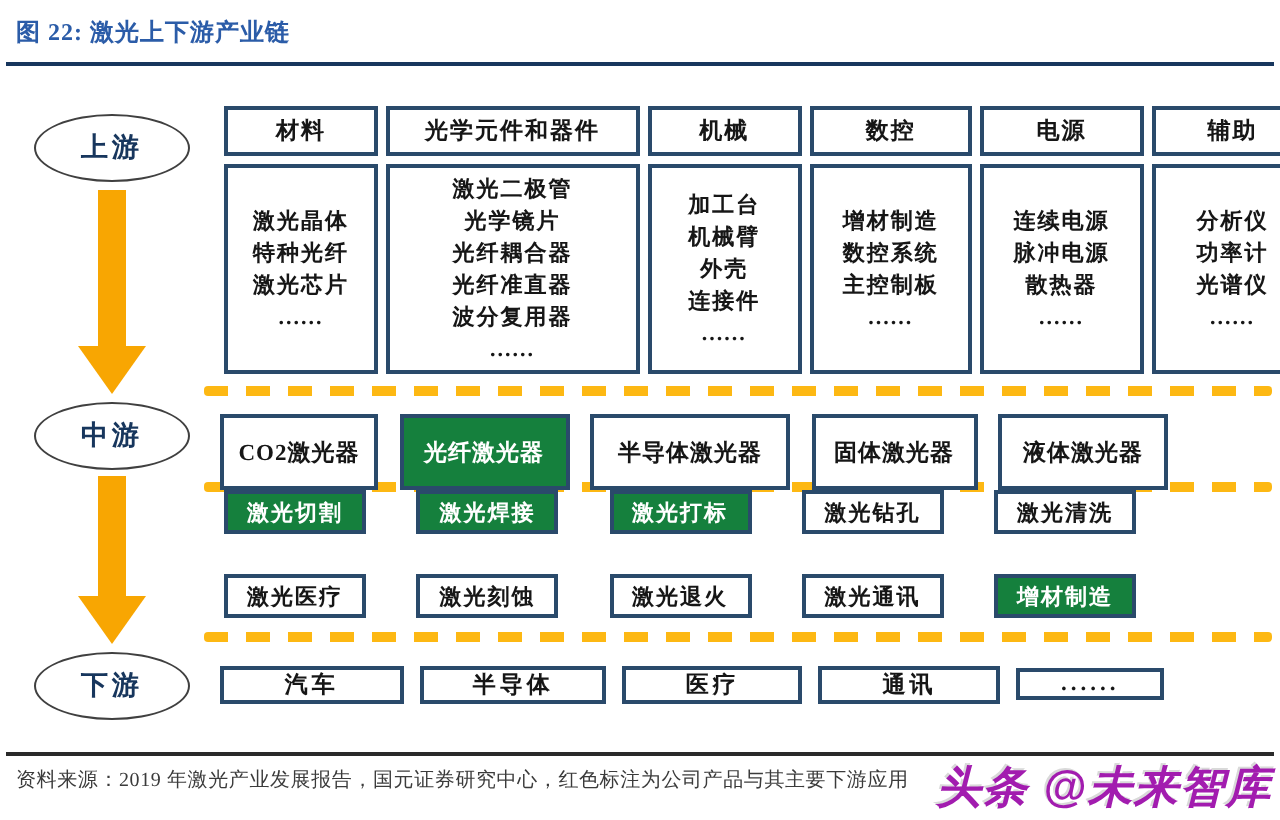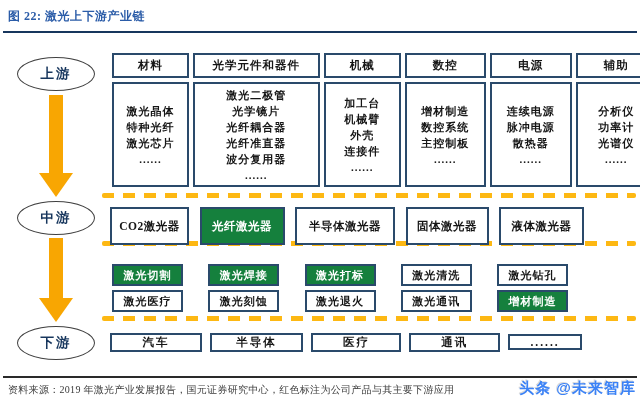--- a/index.html
+++ b/index.html
@@ -50,40 +50,41 @@
   
   .laser-row{position:absolute;left:110px;top:207px;width:474px;height:38px;display:flex;justify-content:space-between;}
   .laser-row .box{font-size:11.5px;letter-spacing:.5px;}
   .laser-row .box:nth-child(1){width:79px}
   .laser-row .box:nth-child(2){width:85px}
   .laser-row .box:nth-child(3){width:100px}
   .laser-row .box:nth-child(4){width:83px}
   .laser-row .box:nth-child(5){width:85px}
   
   .app-grid{
-    position:absolute;left:112px;top:264px;width:456px;
+    position:absolute;left:112px;top:245px;width:456px;
     display:grid;grid-template-columns:repeat(5,71px);justify-content:space-between;
-    grid-auto-rows:22px;row-gap:4px;
+    grid-auto-rows:22px;row-gap:20px;
   }
   .app-grid .box{font-size:11px;letter-spacing:1px;}
   
   .down-row{position:absolute;left:110px;top:330px;width:472px;height:24px;display:flex;gap:8px;align-items:center;}
   .down-row .box{font-size:11.5px;letter-spacing:2px;}
   .down-row .box:nth-child(1){flex:93 0 0}
   .down-row .box:nth-child(2){flex:95 0 0}
   .down-row .box:nth-child(3){flex:91 0 0}
   .down-row .box:nth-child(4){flex:92 0 0}
   .down-row .box:nth-child(5){flex:74 0 0}
   
   .foot-rule{position:absolute;left:3px;right:3px;top:376px;height:1.5px;background:#2a2a2a;}
   .source{position:absolute;left:8px;top:383px;font-size:10px;color:#3b3b3b;letter-spacing:.3px;}
   .watermark{
-    position:absolute;right:4px;top:379px;font-size:15px;font-weight:bold;color:#3b82f6;
+    position:absolute;right:4px;top:379px;font-size:22px;font-weight:bold;color:#a21caf;
     font-family:"Liberation Sans",sans-serif;letter-spacing:1px;
     text-shadow:1px 1px 0 #ffffff,-1px -1px 0 #d9d9d9;
+    font-style:italic;
   }
 </style>
 </head>
 <body>
 
 <div class="canvas">
 
   <div class="title">图 22: 激光上下游产业链</div>
   <div class="title-rule"></div>
 
@@ -168,22 +169,22 @@
     <div class="box hl">光纤激光器</div>
     <div class="box">半导体激光器</div>
     <div class="box">固体激光器</div>
     <div class="box">液体激光器</div>
   </div>
 
   <div class="app-grid">
     <div class="box hl">激光切割</div>
     <div class="box hl">激光焊接</div>
     <div class="box hl">激光打标</div>
+    <div class="box">激光钻孔</div>
     <div class="box">激光清洗</div>
-    <div class="box">激光钻孔</div>
     <div class="box">激光医疗</div>
     <div class="box">激光刻蚀</div>
     <div class="box">激光退火</div>
     <div class="box">激光通讯</div>
     <div class="box hl">增材制造</div>
   </div>
 
   <div class="down-row">
     <div class="box">汽车</div>
     <div class="box">半导体</div>

